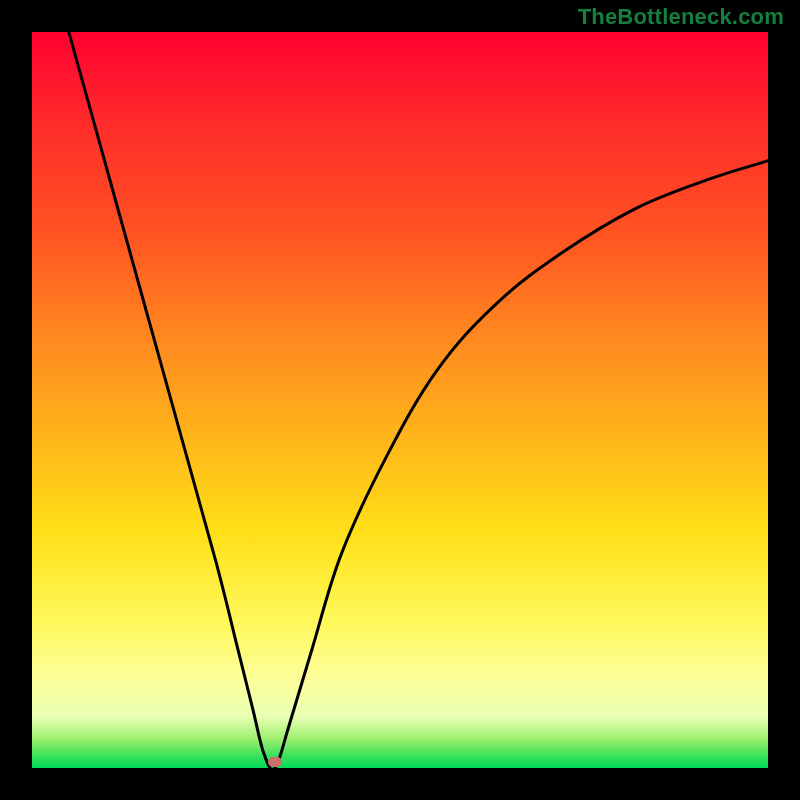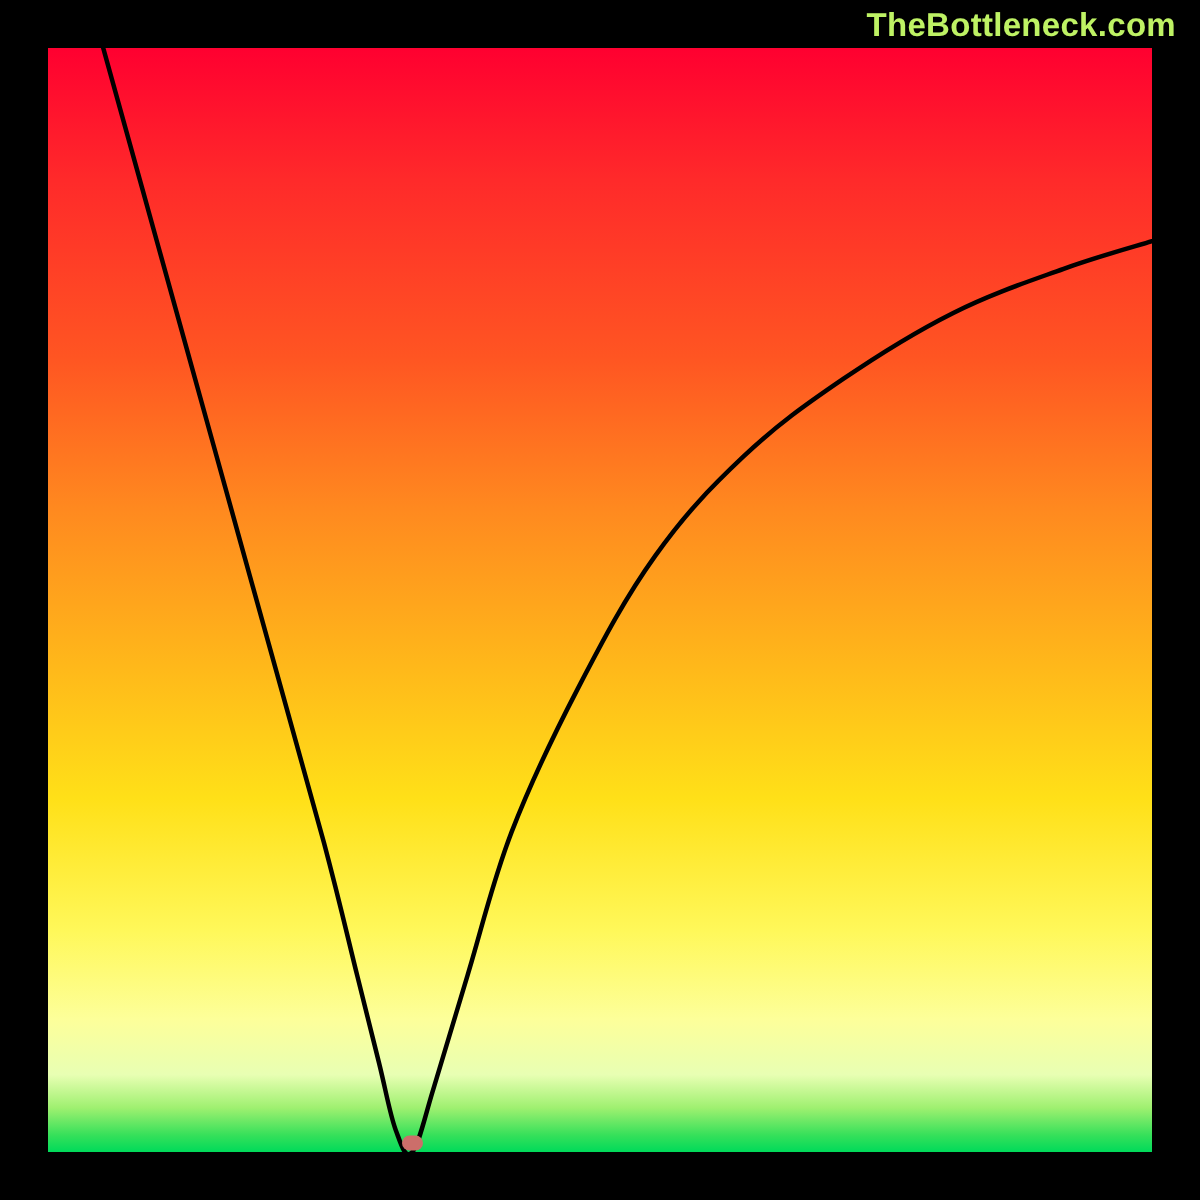--- a/index.html
+++ b/index.html
@@ -14,21 +14,21 @@
   .frame {
     position: relative;
     width: 800px;
     height: 800px;
     background: #000;
   }
   .watermark {
     position: absolute;
     top: 4px;
     right: 16px;
-    color: #bef264;
+    color: #15803d;
     font-size: 22px;
     font-weight: 600;
     letter-spacing: 0.2px;
     user-select: none;
   }
   .plot {
     position: absolute;
     left: 32px;
     top: 32px;
     width: 736px;

